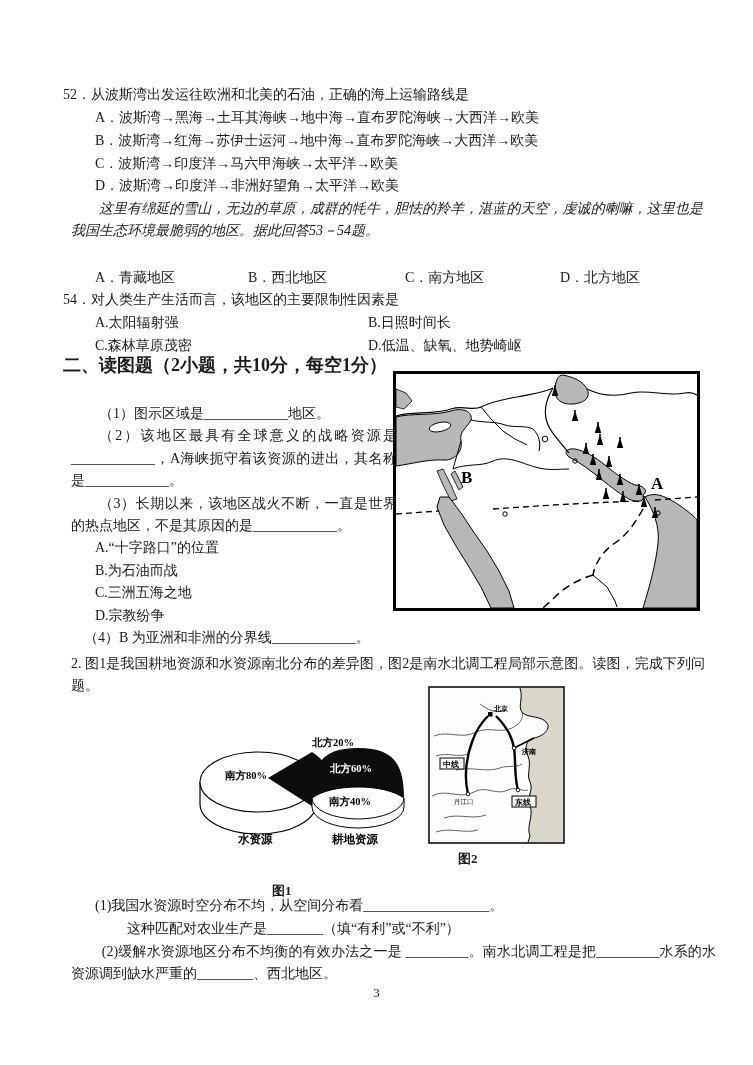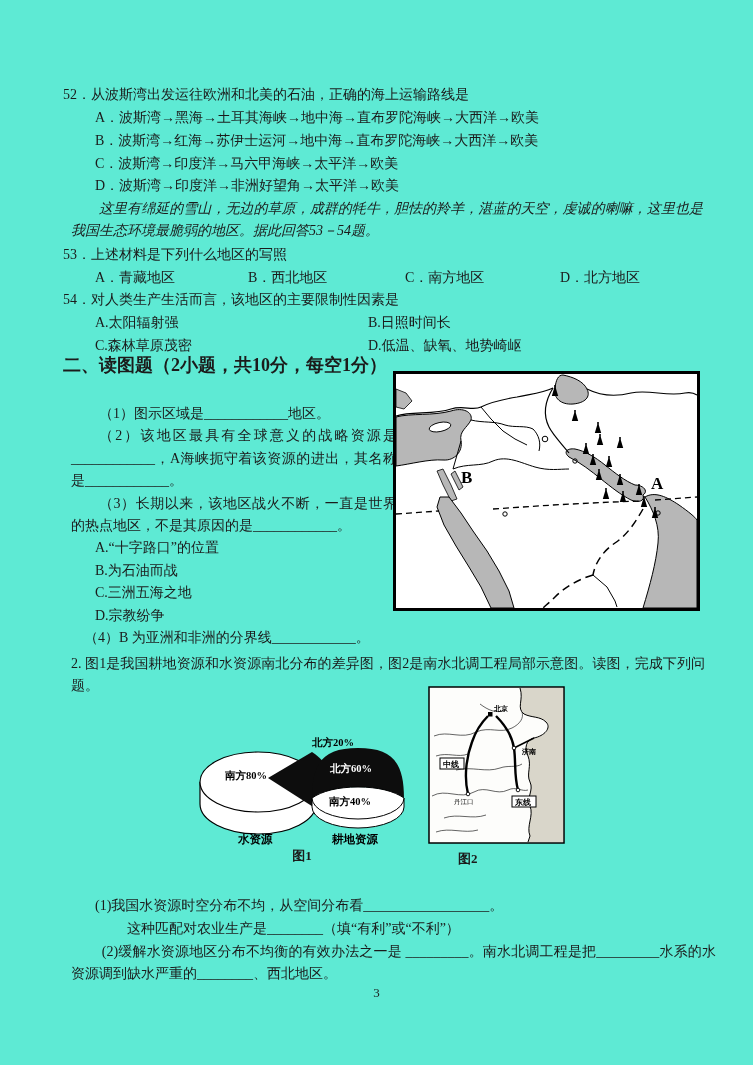--- a/index.html
+++ b/index.html
@@ -1,17 +1,17 @@
 <!DOCTYPE html>
 <html><head>
 <meta charset="utf-8">
 <style>
   html,body{margin:0;padding:0;background:#e8e8e8;}
   .page{
-    position:relative;width:753px;height:1065px;background:#5eead4;
+    position:relative;width:753px;height:1065px;background:#ffffff;
     font-family:"Liberation Serif","DejaVu Serif",serif;
     color:#1b1b1b;font-size:14px;line-height:22.4px;overflow:hidden;
     margin:0 auto;
   }
   .abs{position:absolute;}
   .just{text-align:justify;margin-left:8px;}
   .ind2{text-indent:2em;}
   .passage{font-style:italic;}
   .opt-line{padding-left:32px;}
   .sec-head{font-weight:bold;font-size:18px;}
@@ -25,21 +25,20 @@
 <div class="page">
 
   <div class="abs" style="left:63px;top:84px;width:640px;">52．从波斯湾出发运往欧洲和北美的石油，正确的海上运输路线是</div>
   <div class="abs" style="left:95px;top:107px;width:640px;">A．波斯湾→黑海→土耳其海峡→地中海→直布罗陀海峡→大西洋→欧美</div>
   <div class="abs" style="left:95px;top:153px;width:640px;">C．波斯湾→印度洋→马六甲海峡→太平洋→欧美</div>
   <div class="abs" style="left:95px;top:130px;width:640px;">B．波斯湾→红海→苏伊士运河→地中海→直布罗陀海峡→大西洋→欧美</div>
   <div class="abs" style="left:95px;top:175px;width:640px;">D．波斯湾→印度洋→非洲好望角→太平洋→欧美</div>
 
   <div class="abs just ind2 passage" style="left:63px;top:198px;width:632px;">这里有绵延的雪山，无边的草原，成群的牦牛，胆怯的羚羊，湛蓝的天空，虔诚的喇嘛，这里也是我国生态环境最脆弱的地区。据此回答53－54题。</div>
 
-  <div class="abs" style="left:63px;top:244px;width:640px;">53．上述材料是下列什么地区的写照</div>
   <div class="abs" style="left:95px;top:267px;">A．青藏地区</div>
   <div class="abs" style="left:248px;top:267px;">B．西北地区</div>
   <div class="abs" style="left:405px;top:267px;">C．南方地区</div>
   <div class="abs" style="left:560px;top:267px;">D．北方地区</div>
 
   <div class="abs" style="left:63px;top:289px;width:640px;">54．对人类生产生活而言，该地区的主要限制性因素是</div>
   <div class="abs" style="left:95px;top:312px;">A.太阳辐射强</div>
   <div class="abs" style="left:368px;top:312px;text-align:center;">B.日照时间长</div>
   <div class="abs" style="left:95px;top:335px;">C.森林草原茂密</div>
   <div class="abs" style="left:368px;top:335px;">D.低温、缺氧、地势崎岖</div>
@@ -128,21 +127,21 @@
     <text x="140" y="36" font-size="10.5" font-weight="bold">北方20%</text>
     <text x="66" y="133" font-size="11.5" font-weight="bold">水资源</text>
 
     <path d="M140,88 C140,52 152,38 186,38 C220,38 232,52 232,88 C232,88 214,77 186,77 C158,77 140,88 140,88 Z" fill="#0d0d0d"></path>
     <path d="M140,88 L140,97 A46,21 0 0 0 232,97 L232,88" fill="#ffffff" stroke="#000" stroke-width="1"></path>
     <path d="M140,88 C150,81 166,77 186,77 C206,77 222,81 232,88 A46,21 0 0 1 140,88 Z" fill="#ffffff" stroke="#000" stroke-width="1"></path>
     <text x="158" y="62" font-size="10.5" font-weight="bold" fill="#ffffff">北方60%</text>
     <text x="157" y="95" font-size="10.5" font-weight="bold">南方40%</text>
     <text x="160" y="133" font-size="11.5" font-weight="bold">耕地资源</text>
   </svg>
-  <div class="abs caption" style="left:272px;top:845px;width:60px;text-align:center;">图1</div>
+  <div class="abs caption" style="left:272px;top:880px;width:60px;">图1</div>
 
   <svg class="abs" style="left:428px;top:686px;" width="137" height="158" viewBox="0 0 137 158">
     <rect x="1" y="1" width="135" height="156" fill="#fdfdfb" stroke="#000" stroke-width="1.5"></rect>
 
     <path d="M92,2 C96,14 88,22 96,28 C104,32 112,30 118,36 C124,42 116,50 106,52 C98,54 96,62 100,70 C104,80 98,88 102,96 C106,104 98,112 102,120 C106,130 98,140 102,150 L100,156 L135,156 L135,2 Z" fill="#d9d6ca"></path>
     <path d="M92,2 C96,14 88,22 96,28 C104,32 112,30 118,36 C124,42 116,50 106,52 C98,54 96,62 100,70 C104,80 98,88 102,96 C106,104 98,112 102,120 C106,130 98,140 102,150 L100,156" fill="none" stroke="#000" stroke-width="1"></path>
 
     <g fill="none" stroke="#222" stroke-width="0.7">
       <path d="M6,50 C20,44 34,54 48,46 C62,40 72,48 84,42 C92,38 96,32 94,26"></path>
       <path d="M52,18 C60,24 68,28 78,24"></path>

